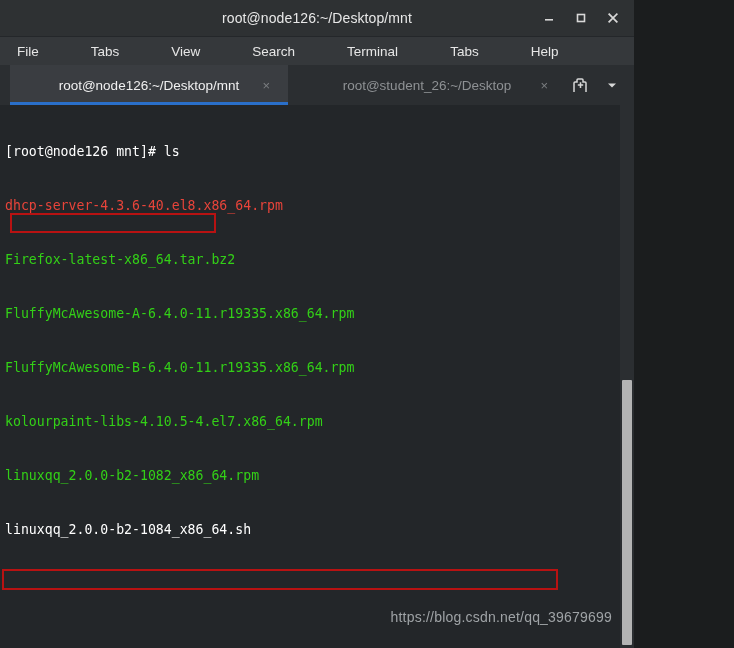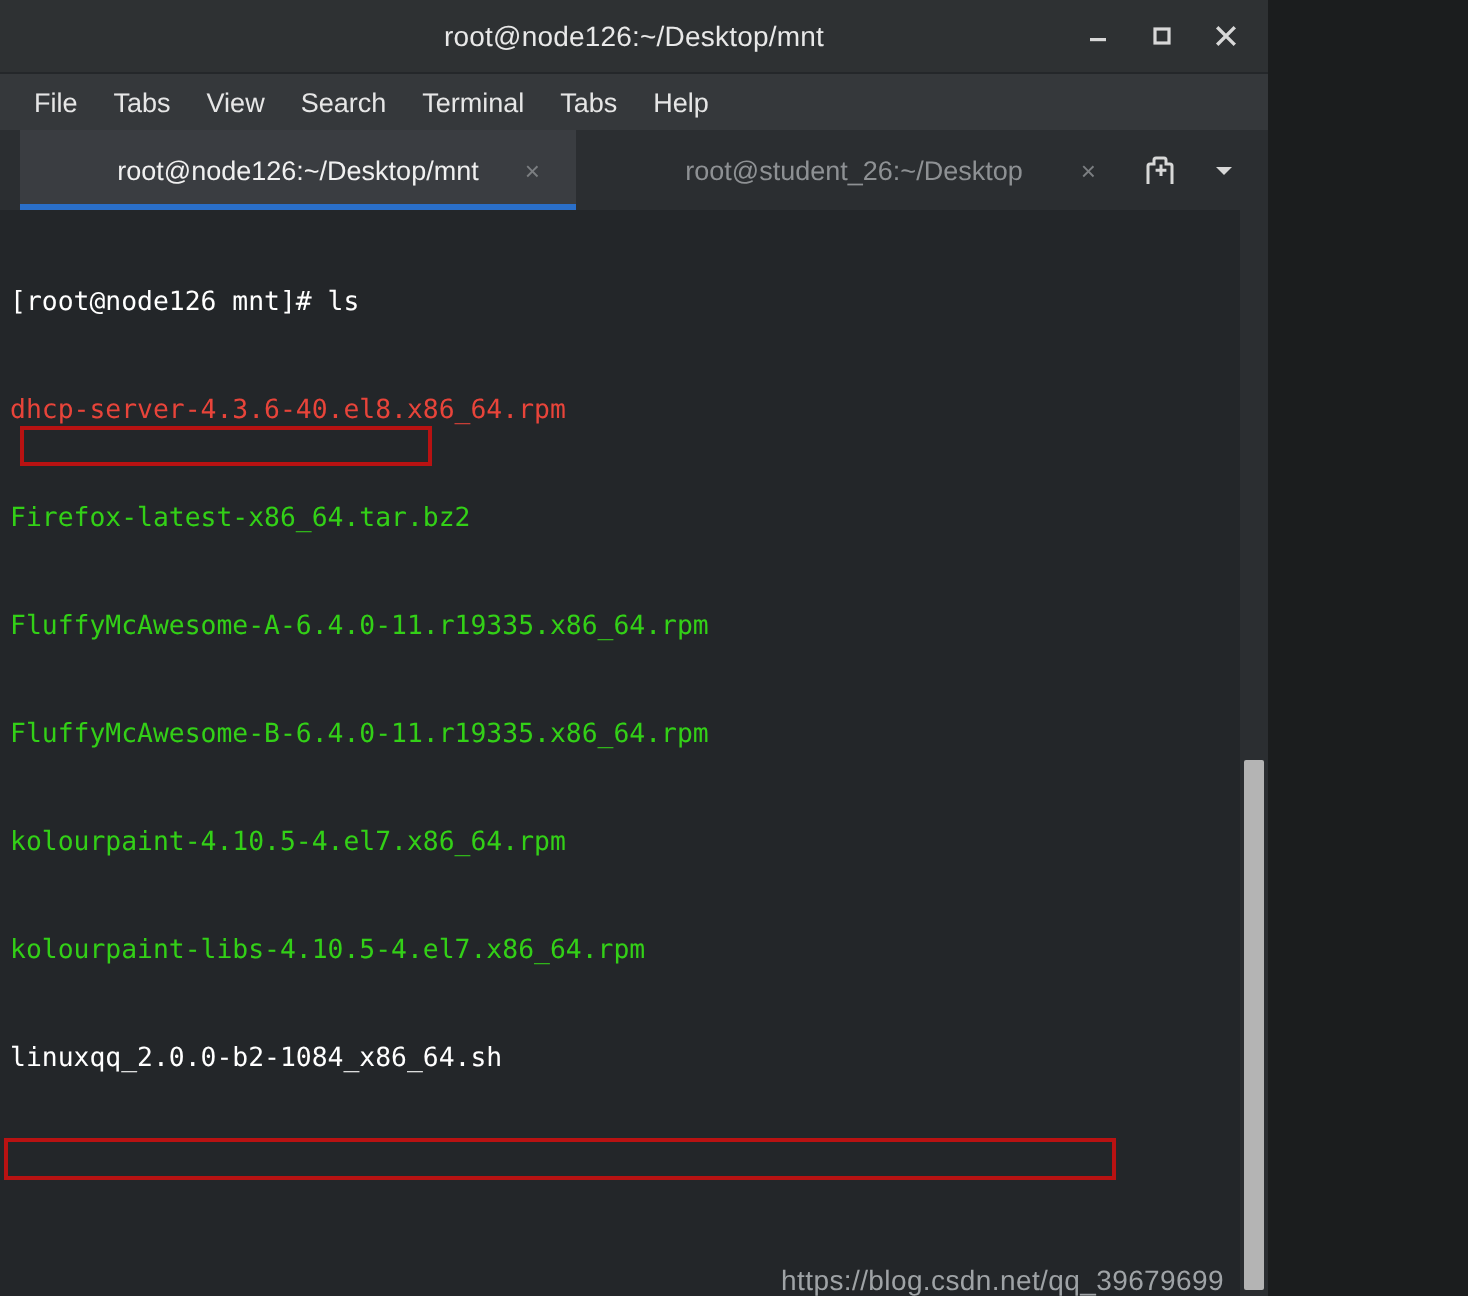--- a/index.html
+++ b/index.html
@@ -56,20 +56,21 @@
   .win-btn svg { display:block; }
 
   
   .menubar {
     height: 28px;
     background: #35383b;
     display: flex;
     align-items: center;
     padding-left: 8px;
     box-sizing: border-box;
+    gap: 34px;
   }
   .menu-item {
     font-size: 13.5px;
     color: #e6e6e6;
     padding: 3px 9px;
     cursor: default;
     white-space: nowrap;
   }
 
   
@@ -176,21 +177,21 @@
     top: 275px;
     width: 10px;
     height: 265px;
     background: #b4b4b4;
     border-radius: 1px;
   }
 
   .watermark {
     position: absolute;
     right: 22px;
-    bottom: 1px;
+    bottom: 24px;
     font-family: "Liberation Sans", sans-serif;
     font-size: 14px;
     color: #9fa3a6;
     letter-spacing: .2px;
   }
 </style>
 </head>
 <body>
 
 <div id="app">
@@ -251,22 +252,22 @@
   </div>
 
   <div class="terminal">
 
     <div class="term-lines">
       <div class="line c-white">[root@node126 mnt]# ls</div>
       <div class="line c-red">dhcp-server-4.3.6-40.el8.x86_64.rpm</div>
       <div class="line c-green">Firefox-latest-x86_64.tar.bz2</div>
       <div class="line c-green">FluffyMcAwesome-A-6.4.0-11.r19335.x86_64.rpm</div>
       <div class="line c-green">FluffyMcAwesome-B-6.4.0-11.r19335.x86_64.rpm</div>
-      <div class="line c-green">kolourpaint-4.10.5-4.el7.x86_64.rpm</div>
       <div class="line c-green">kolourpaint-libs-4.10.5-4.el7.x86_64.rpm</div>
+      <div class="line c-green">linuxqq_2.0.0-b2-1082_x86_64.rpm</div>
       <div class="line c-white">linuxqq_2.0.0-b2-1084_x86_64.sh</div>
       
       
       
       
       
       
       
       
       

